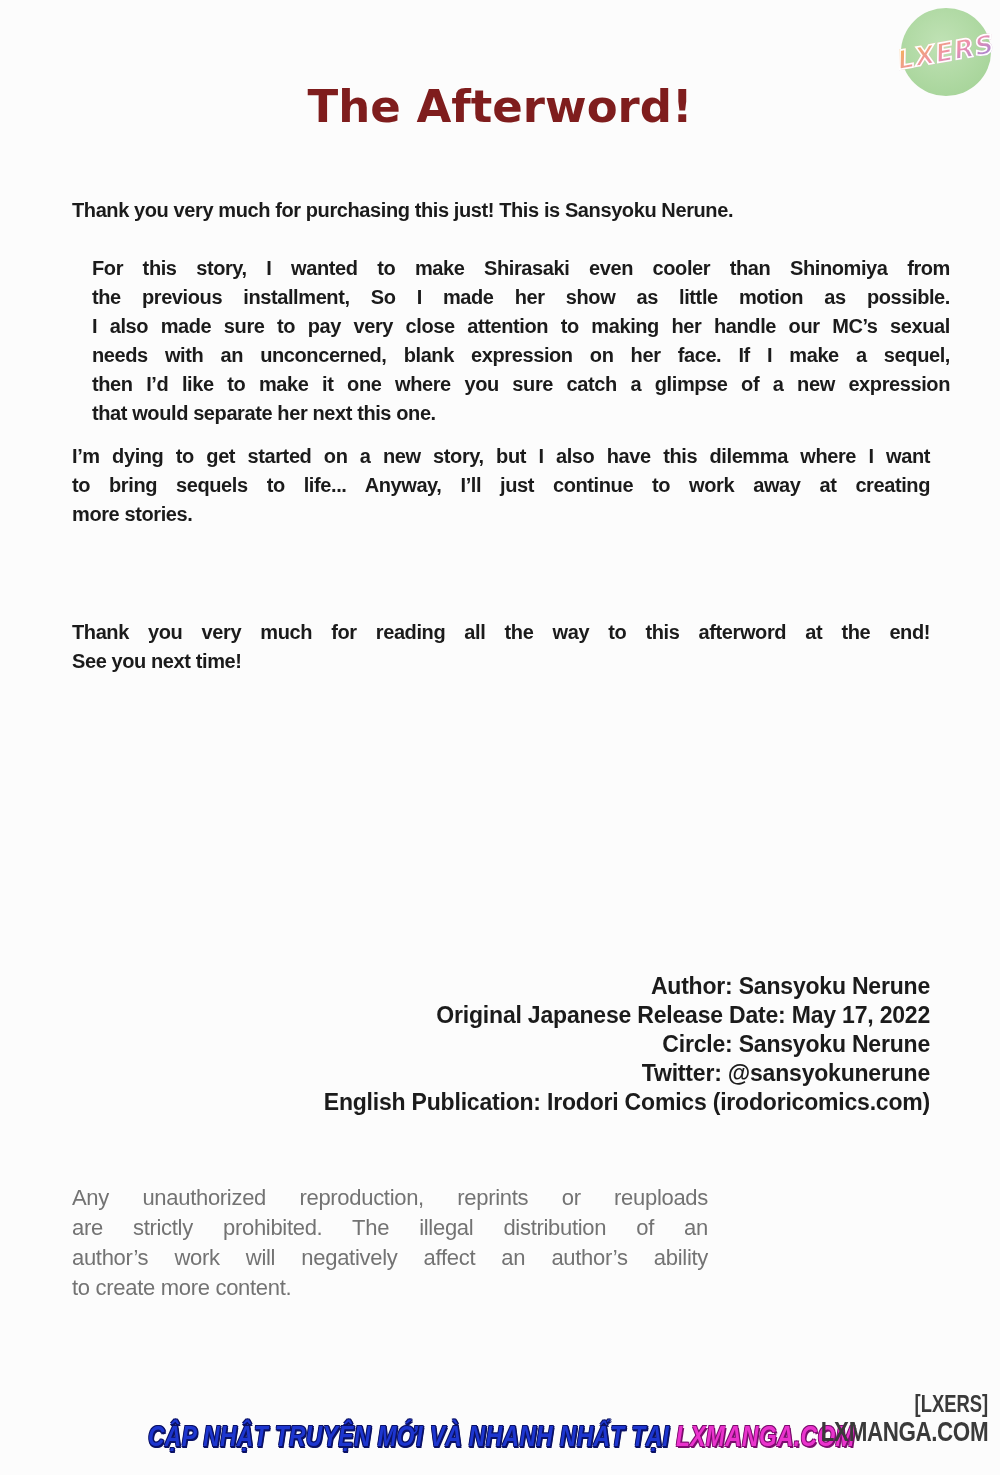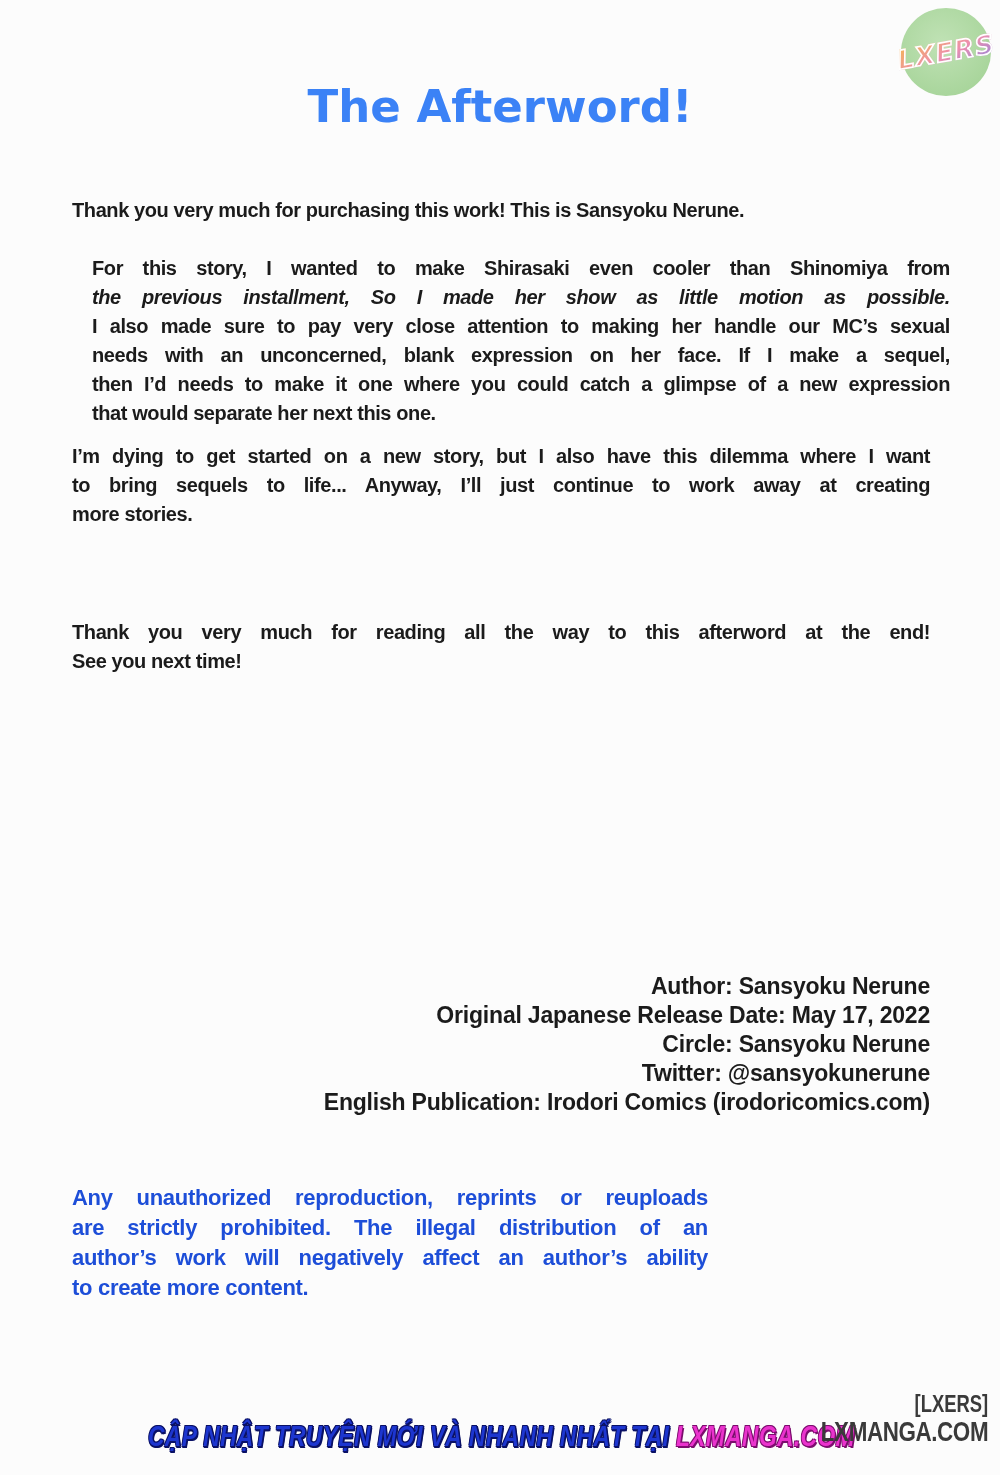--- a/index.html
+++ b/index.html
@@ -23,41 +23,41 @@
     transform:rotate(-10deg);
     background:linear-gradient(160deg,#f2b05e 10%,#ee8fae 55%,#9c86d8 95%);
     -webkit-background-clip:text; background-clip:text; color:transparent;
     -webkit-text-stroke:1.6px #ffffff;
   }
 
   .title {
     position:absolute; top:80px; left:0; width:100%; margin:0;
     text-align:center;
     font-family:"DejaVu Sans", sans-serif;
-    font-size:45px; font-weight:bold; color:#3b82f6;
+    font-size:45px; font-weight:bold; color:#7f1d1d;
   }
 
   .textblock {
     position:absolute; left:72px; width:858px;
     font-size:20px; line-height:29px; font-weight:bold;
     letter-spacing:-0.4px;
   }
   .textblock .line { min-height:29px; }
 
   #para1 { top:196px; }
   #para2 { top:254px;margin-left:20px; }
   #para3 { top:442px; }
   #para4 { top:574px; }
 
   #credits { top:972px; font-size:23px; letter-spacing:-0.2px;text-align:right; }
 
   #disclaimer {
     top:1183px; width:636px;
     font-size:22px; line-height:30px; letter-spacing:-0.3px;
-    font-weight:bold; color:#1d4ed8;
+    font-weight:normal; color:#737373;
   }
 
   
   .footer-vn {
     position:absolute; left:148px; top:1419px; white-space:nowrap;
     font-size:30px; font-weight:bold; font-style:italic; letter-spacing:0.5px;
     transform:scaleX(0.76); transform-origin:left center;
     z-index:1;
   }
   .vn-blue {
@@ -85,29 +85,29 @@
 
 <div class="page">
 
   <div class="logo-circle">
     <span class="logo-text">LXERS</span>
   </div>
 
   <h1 class="title">The Afterword!</h1>
 
   <div id="para1" class="textblock">
-      <div class="line">Thank you very much for purchasing this work! This is Sansyoku Nerune.</div>
+      <div class="line">Thank you very much for purchasing this just! This is Sansyoku Nerune.</div>
     </div>
 
   <div id="para2" class="textblock justified">
       <div class="line" style="text-align-last: justify;">For this story, I wanted to make Shirasaki even cooler than Shinomiya from</div>
-      <div class="line" style="text-align-last: justify; font-style: italic;">the previous installment, So I made her show as little motion as possible.</div>
+      <div class="line" style="text-align-last: justify;">the previous installment, So I made her show as little motion as possible.</div>
       <div class="line" style="text-align-last: justify;">I also made sure to pay very close attention to making her handle our MC’s sexual</div>
       <div class="line" style="text-align-last: justify;">needs with an unconcerned, blank expression on her face. If I make a sequel,</div>
-      <div class="line" style="text-align-last: justify;">then I’d needs to make it one where you could catch a glimpse of a new expression</div>
+      <div class="line" style="text-align-last: justify;">then I’d like to make it one where you sure catch a glimpse of a new expression</div>
       <div class="line">that would separate her next this one.</div>
     </div>
 
   <div id="para3" class="textblock justified">
       <div class="line" style="text-align-last: justify;">I’m dying to get started on a new story, but I also have this dilemma where I want</div>
       <div class="line" style="text-align-last: justify;">to bring sequels to life... Anyway, I’ll just continue to work away at creating</div>
       <div class="line">more stories.</div>
     </div>
 
   <div id="para4" class="textblock justified">

